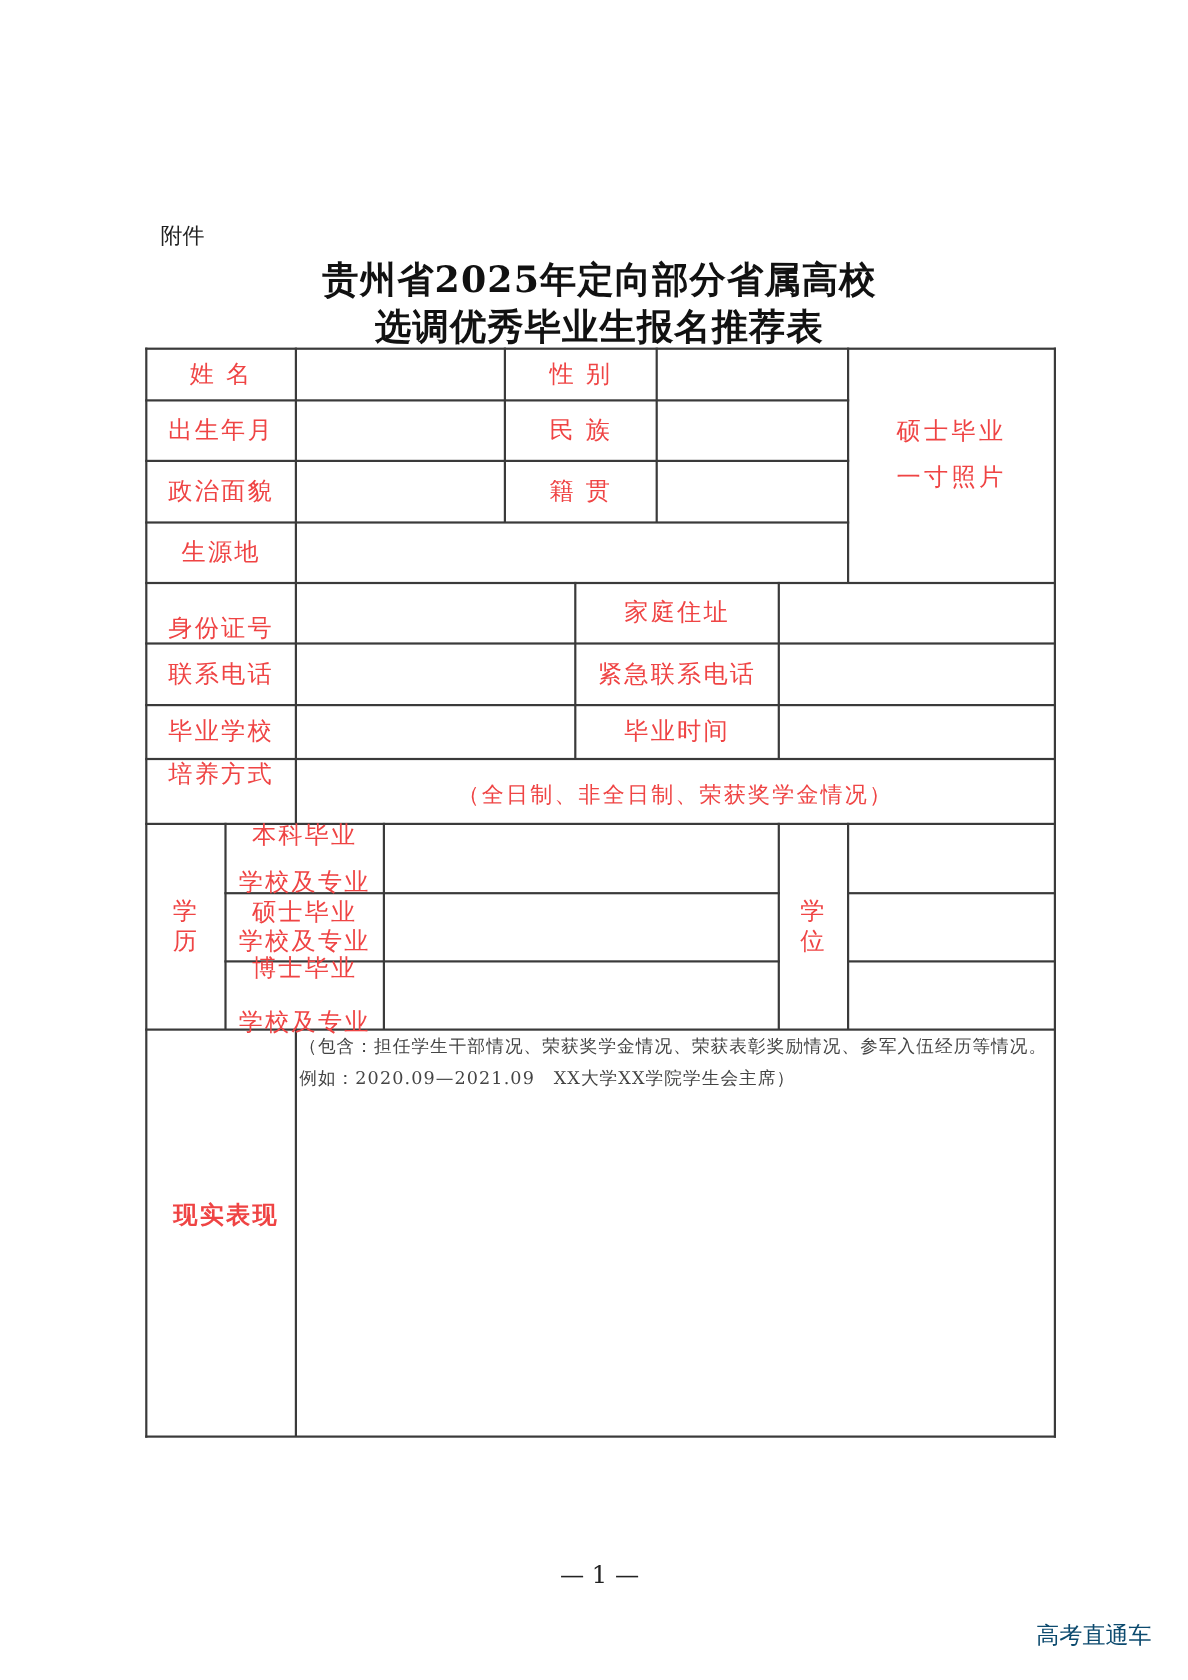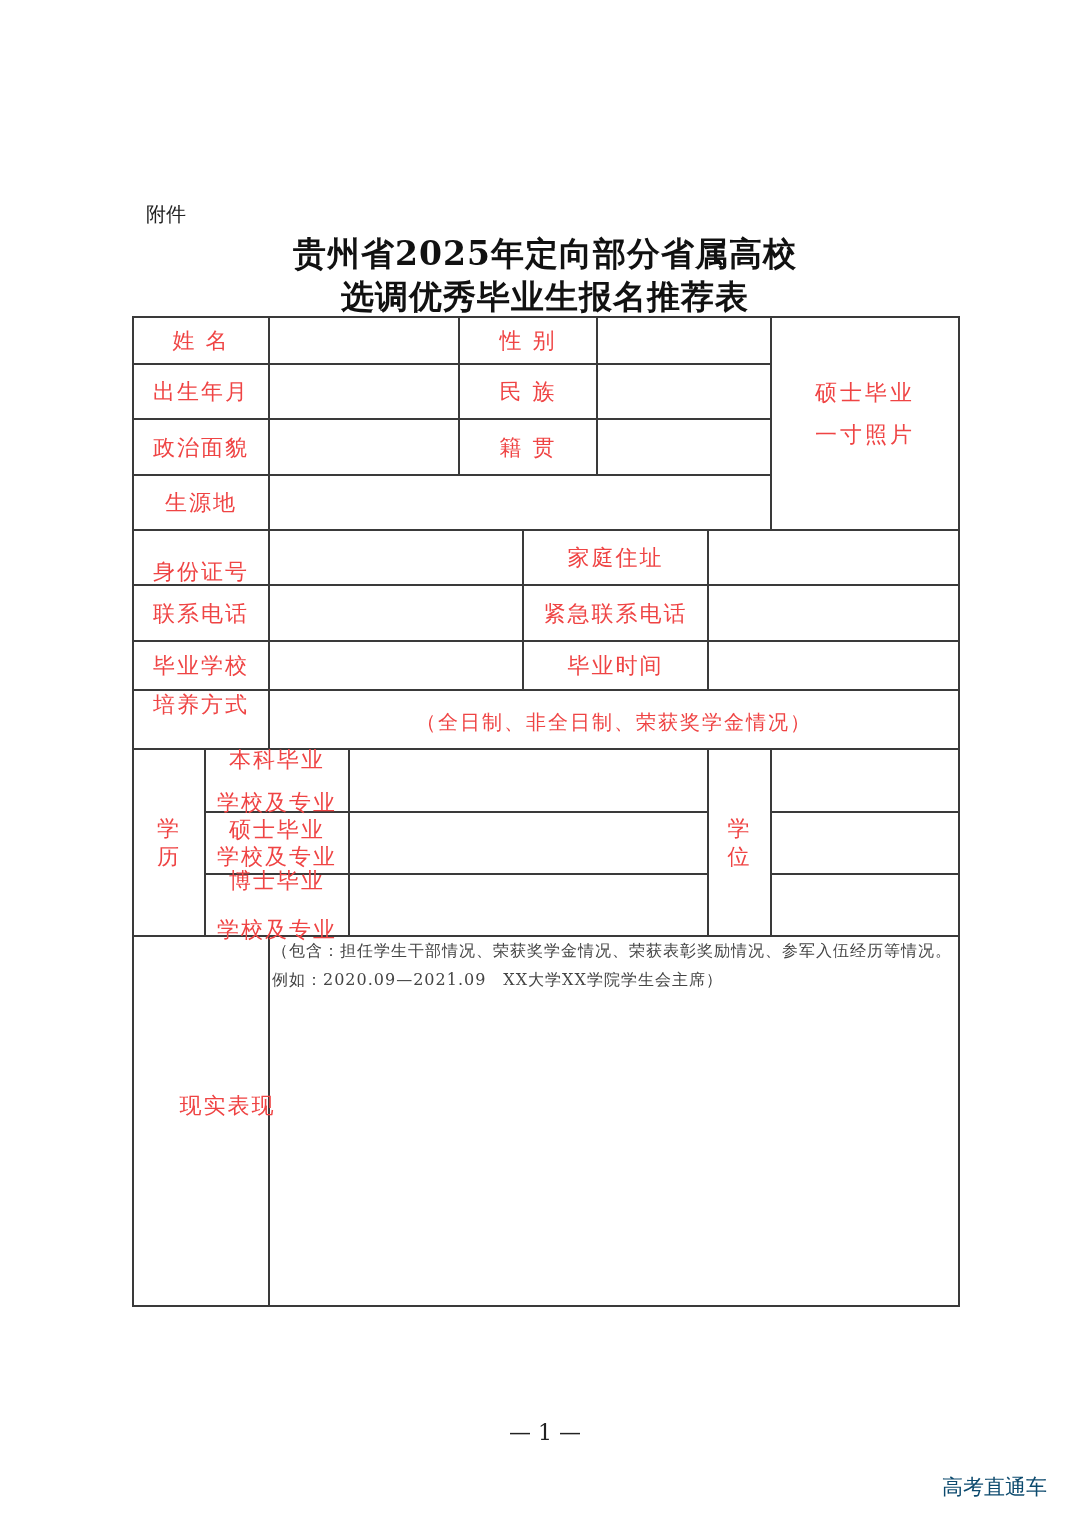--- a/index.html
+++ b/index.html
@@ -126,18 +126,18 @@
   <div class="input-area" style="left:350px; top:875px; width:357px; height:60px;"></div>
 
   <div class="cell" style="left:709px; top:750px; width:61px; height:185px; flex-direction:column; line-height:28px;">
     <span>学</span>
     <span>位</span>
   </div>
   <div class="input-area" style="left:772px; top:750px; width:186px; height:61px;"></div>
   <div class="input-area" style="left:772px; top:813px; width:186px; height:60px;"></div>
   <div class="input-area" style="left:772px; top:875px; width:186px; height:60px;"></div>
 
-  <div class="cell" style="left:152px; top:1080px; width:151px; height:50px;">现实表现</div>
+  <div class="cell" style="left:130px; top:1080px; width:151px; height:50px;font-weight:bold;">现实表现</div>
   <div class="note">（包含：担任学生干部情况、荣获奖学金情况、荣获表彰奖励情况、参军入伍经历等情况。例如：2020.09—2021.09　XX大学XX学院学生会主席）</div>
 </div>
 
 <div class="abs pagenum">— 1 —</div>
 <div class="abs watermark">高考直通车</div>
 
 </body></html>

